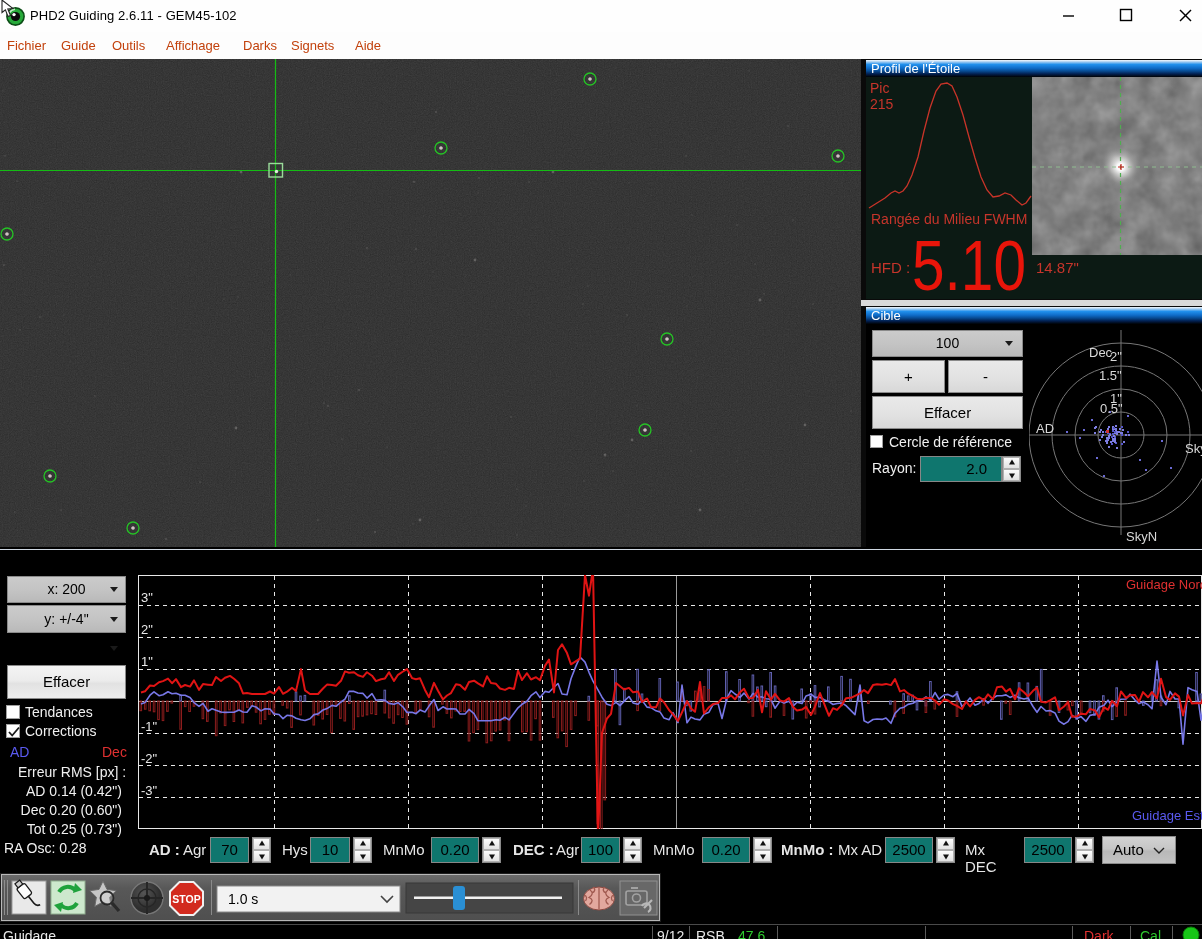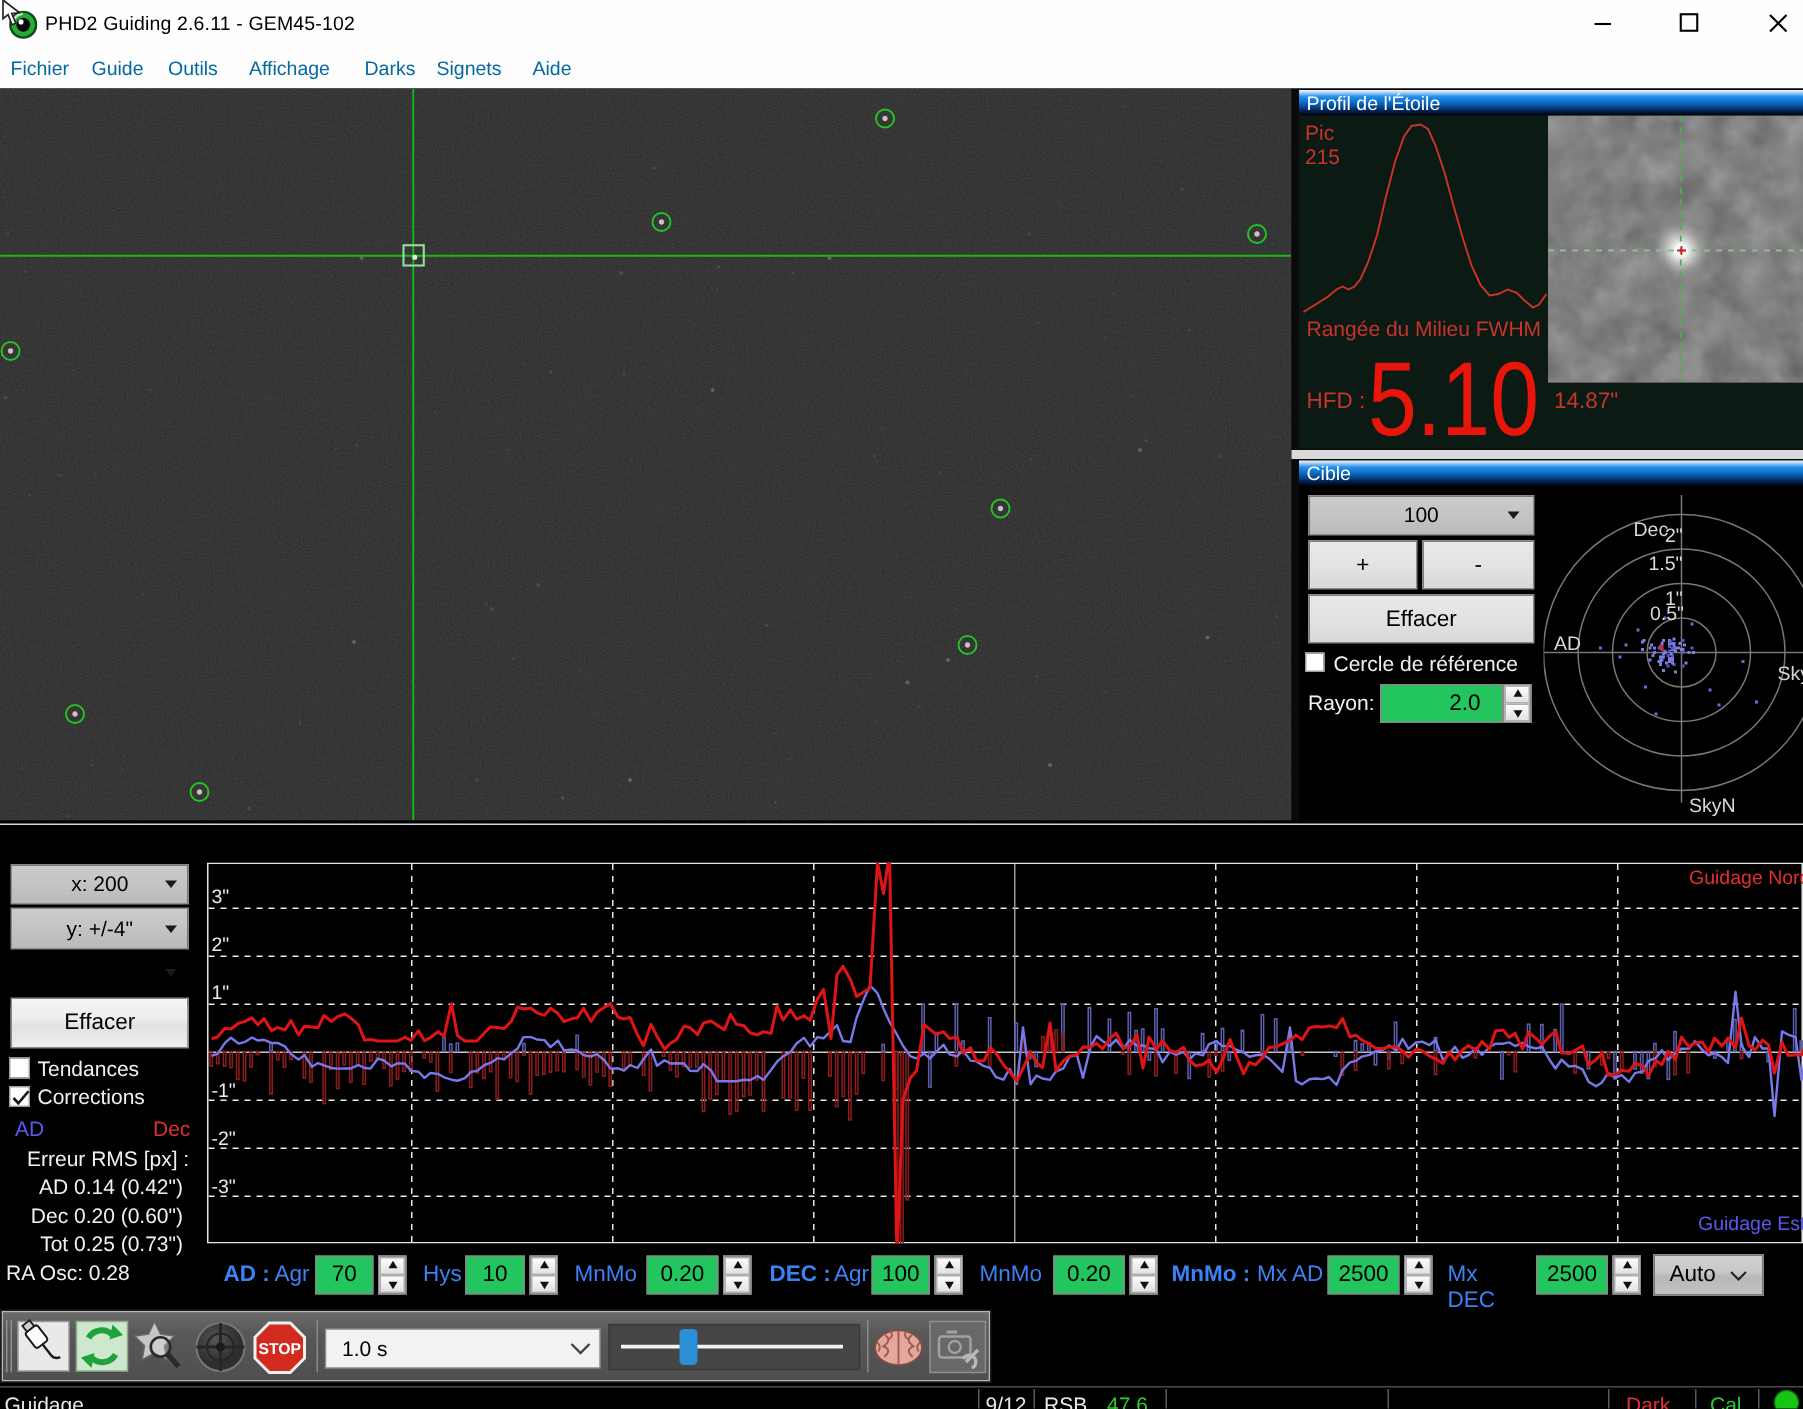--- a/index.html
+++ b/index.html
@@ -1,21 +1,21 @@
 <!DOCTYPE html>
 <html><head><meta charset="utf-8">
 <style>
 *{margin:0;padding:0;box-sizing:border-box}
 html,body{width:1202px;height:939px;overflow:hidden;background:#000;font-family:"Liberation Sans",sans-serif}
 #app{position:absolute;left:0;top:0;width:996px;height:939px;background:#000}
 .abs{position:absolute}
 #titlebar{left:0;top:0;width:1202px;height:32px;background:#fefefe}
 #title-text{left:30px;top:8px;font-size:13px;color:#000;letter-spacing:.1px}
 #menubar{left:0;top:32px;width:1202px;height:27px;background:#fdfdfd}
-.mi{position:absolute;top:38px;font-size:13px;color:#0369a1}
+.mi{position:absolute;top:38px;font-size:13px;color:#c2410c}
 #starfield{left:0;top:59px;width:861px;height:488px;background:#373737;overflow:hidden}
 .cap{background:linear-gradient(180deg,#f4f9fe 0%,#bcd9f3 8%,#2190ec 26%,#0f6cc8 48%,#07498f 66%,#022051 82%,#000204 100%);color:#fff;font-size:13px;overflow:hidden}
 .cap span{position:absolute;left:5px;top:1px}
 #rightcol{left:861px;top:59px;width:341px;height:488px;background:#0a0a0a}
 #cap1{left:866px;top:60px;width:336px;height:17px}
 #profilc{left:866px;top:77px;width:336px;height:222px;background:#0c1a14;overflow:hidden}
 #starimg{position:absolute;left:166px;top:0;width:170px;height:178px;background:#828282;overflow:hidden}
 .redtxt{position:absolute;color:#c6352b;font-size:14px}
 #sash{left:861px;top:300px;width:341px;height:6px;background:#d9d9d9}
 #cap2{left:866px;top:307px;width:336px;height:17px}
@@ -27,22 +27,22 @@
 .wlab{position:absolute;color:#f0f0f0;font-size:14px}
 #histcap{left:0px;top:551px;width:1202px;height:17px}
 #histbg{left:0;top:547px;width:1202px;height:327px;background:#000}
 #histline{left:0;top:549px;width:1202px;height:1px;background:#cfd8e2}
 .spin{position:absolute;width:19px;background:#f2f2f2;border:1px solid #8a8a8a}
 .spin i{position:absolute;left:0;width:100%;height:50%;background:linear-gradient(180deg,#fdfdfd,#e2e2e2);border:1px solid #b0b0b0}
 .spin i.up{top:0}.spin i.dn{bottom:0}
 .spin i:after{content:"";position:absolute;left:50%;top:50%;width:0;height:0;transform:translate(-50%,-50%)}
 .spin i.up:after{border-left:3.5px solid transparent;border-right:3.5px solid transparent;border-bottom:5px solid #111;margin-top:-1px}
 .spin i.dn:after{border-left:3.5px solid transparent;border-right:3.5px solid transparent;border-top:5px solid #111;margin-top:1px}
-.winp{position:absolute;background:#22c55e;border:1px solid #878787;color:#000;font-size:15px;text-align:center}
-.blab{position:absolute;color:#3b82f6;font-size:15px}
+.winp{position:absolute;background:#0f766e;border:1px solid #878787;color:#000;font-size:15px;text-align:center}
+.blab{position:absolute;color:#e5e5e5;font-size:15px}
 .blab b{font-weight:bold}
 #toolbar{left:1px;top:874px;width:659px;height:47px;background:linear-gradient(180deg,#6b6b6b,#585858 30%,#4f4f4f);border:1px solid #b8b8b8;outline:1px solid #1d1d1d}
 #statusbar{left:0;top:924px;width:1202px;height:15px;background:#000;border-top:1px solid #4a4a4a}
 .st{position:absolute;top:928px;font-size:14px;color:#e8e8e8}
 .sdiv{position:absolute;top:926px;width:1px;height:13px;background:#5a5a5a}
 </style></head>
 <body>
 <div id="app">
 
 <div class="abs" id="titlebar"></div>

